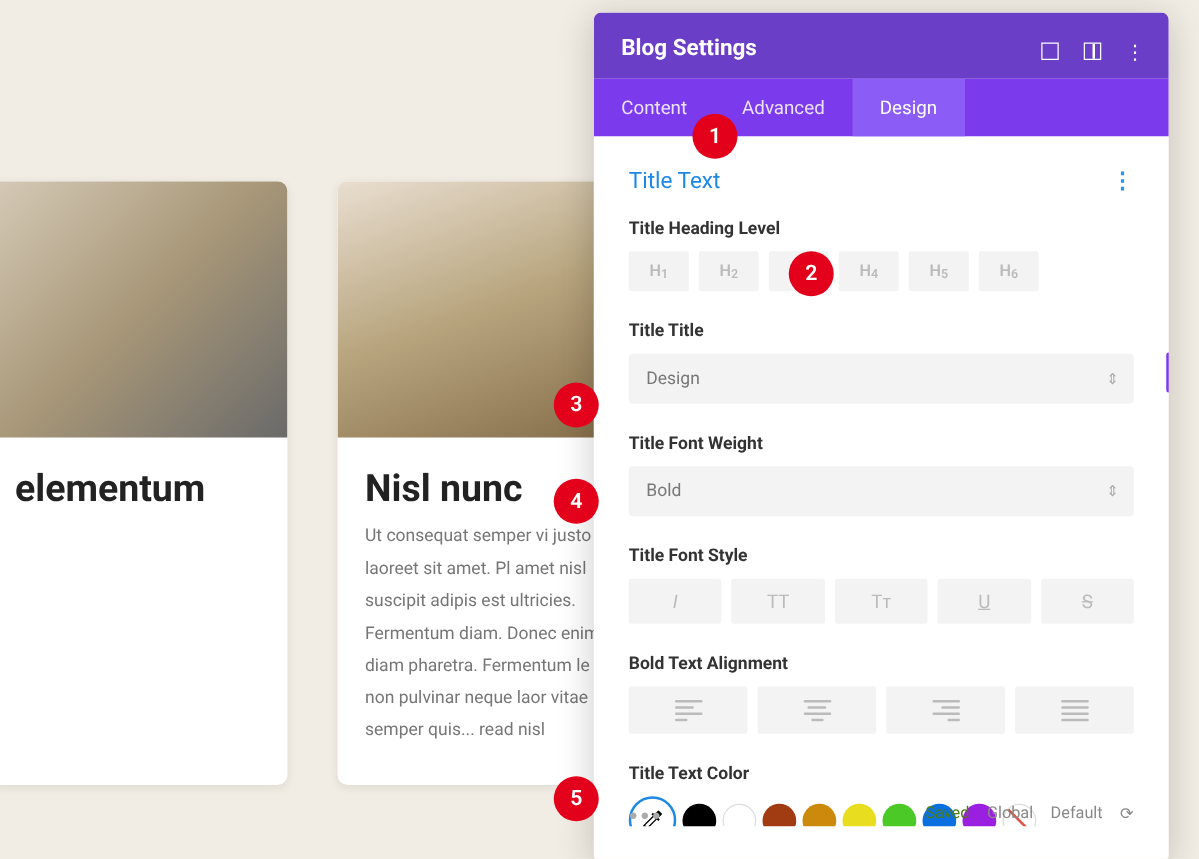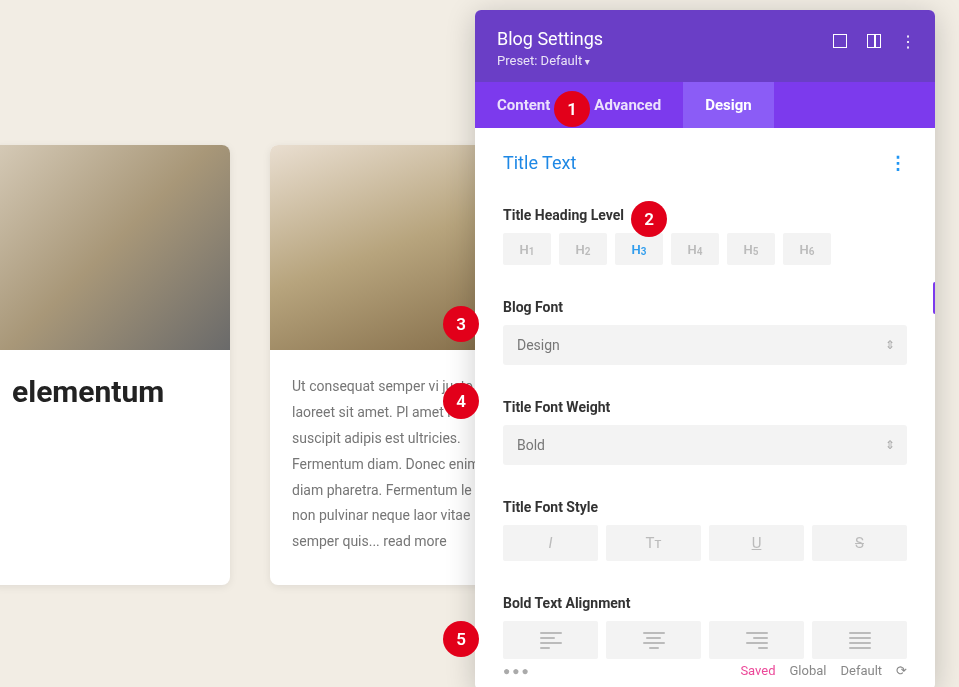--- a/index.html
+++ b/index.html
@@ -70,21 +70,21 @@
   overflow: hidden;
 }
 
 .panel-header {
   background: #6a3ec6;
   color: #fff;
   padding: 18px 22px 14px;
 }
 .panel-title {
   font-size: 18px;
-  font-weight: 400;
+  font-weight: 700;
 }
 .panel-preset {
   font-size: 13px;
   opacity: 0.85;
   margin-top: 4px;
 }
 .panel-preset::after {
   content: " ▾";
   font-size: 10px;
 }
@@ -108,21 +108,21 @@
 }
 
 .tabs {
   display: flex;
   background: #7c3aed;
   color: #fff;
 }
 .tab {
   padding: 14px 22px;
   font-size: 15px;
-  font-weight: 700;
+  font-weight: 400;
   cursor: pointer;
   opacity: 0.85;
 }
 .tab.active {
   background: #8b5cf6;
   opacity: 1;
 }
 
 .panel-body {
   padding: 24px 28px 20px;
@@ -147,21 +147,20 @@
   font-size: 18px;
   cursor: pointer;
   font-weight: bold;
 }
 
 .field-label {
   font-size: 14px;
   font-weight: 700;
   color: #333;
   margin-bottom: 10px;
-  margin-top: 34px;
 }
 
 .hlevel-row {
   display: flex;
   gap: 8px;
   margin-bottom: 24px;
 }
 .hlevel {
   width: 48px;
   height: 32px;
@@ -290,21 +289,21 @@
 
 .footer-links {
   position: absolute;
   bottom: 2px;
   right: 28px;
   font-size: 13px;
   color: #888;
   display: flex;
   gap: 14px;
 }
-.footer-links span:first-child { color: #ec4899; }
+.footer-links span:first-child { color: #4d7c0f; }
 
 .more-dots {
   position: absolute;
   bottom: 2px;
   left: 28px;
   color: #aaa;
   font-size: 12px;
   letter-spacing: 2px;
 }
 
@@ -354,34 +353,34 @@
 <div class="bg-cards">
   <div class="card">
     <div class="card-img"></div>
     <div class="card-body">
       <div class="card-title">elementum</div>
     </div>
   </div>
   <div class="card">
     <div class="card-img card-img-2"></div>
     <div class="card-body">
+      <div class="card-title">Nisl nunc</div>
       <div class="card-text">
         <span>Ut consequat semper vi justo laoreet sit amet. Pl amet nisl suscipit adipis est ultricies. Fermentum diam. Donec enim diam pharetra. Fermentum le non pulvinar neque laor vitae semper quis... </span>
-        <span class="card-readmore">read more</span>
+        <span class="card-readmore">read nisl</span>
       </div>
     </div>
   </div>
 </div>
 
 <div class="panel">
   <div class="scroll-indicator"></div>
 
   <div class="panel-header">
     <div class="panel-title">Blog Settings</div>
-    <div class="panel-preset">Preset: Default</div>
     <div class="panel-header-icons">
       <span class="hicon">
           <span class="sq-icon"></span>
         </span>
       <span class="hicon">
           <span class="sq-icon layout"></span>
         </span>
       <span class="hicon">⋮</span>
     </div>
   </div>
@@ -401,37 +400,38 @@
     <div class="field-label">Title Heading Level</div>
     <div class="hlevel-row">
       <span class="hlevel">H<span class="sub">1</span></span>
       <span class="hlevel">H<span class="sub">2</span></span>
       <span class="hlevel selected">H<span class="sub">3</span></span>
       <span class="hlevel">H<span class="sub">4</span></span>
       <span class="hlevel">H<span class="sub">5</span></span>
       <span class="hlevel">H<span class="sub">6</span></span>
     </div>
 
-    <div class="field-label">Blog Font</div>
+    <div class="field-label">Title Title</div>
     <div class="select-wrap">
       <span>Design</span>
       <span class="select-caret">⇕</span>
     </div>
 
     <div class="field-label">Title Font Weight</div>
     <div class="select-wrap">
       <span>Bold</span>
       <span class="select-caret">⇕</span>
     </div>
 
     <div class="field-label">Title Font Style</div>
     <div class="style-row">
       <span class="style-btn">
           <i>I</i>
         </span>
+      <span class="style-btn">TT</span>
       <span class="style-btn">Tᴛ</span>
       <span class="style-btn">
           <u>U</u>
         </span>
       <span class="style-btn">
           <span class="strike">S</span>
         </span>
     </div>
 
     <div class="field-label">Bold Text Alignment</div>

